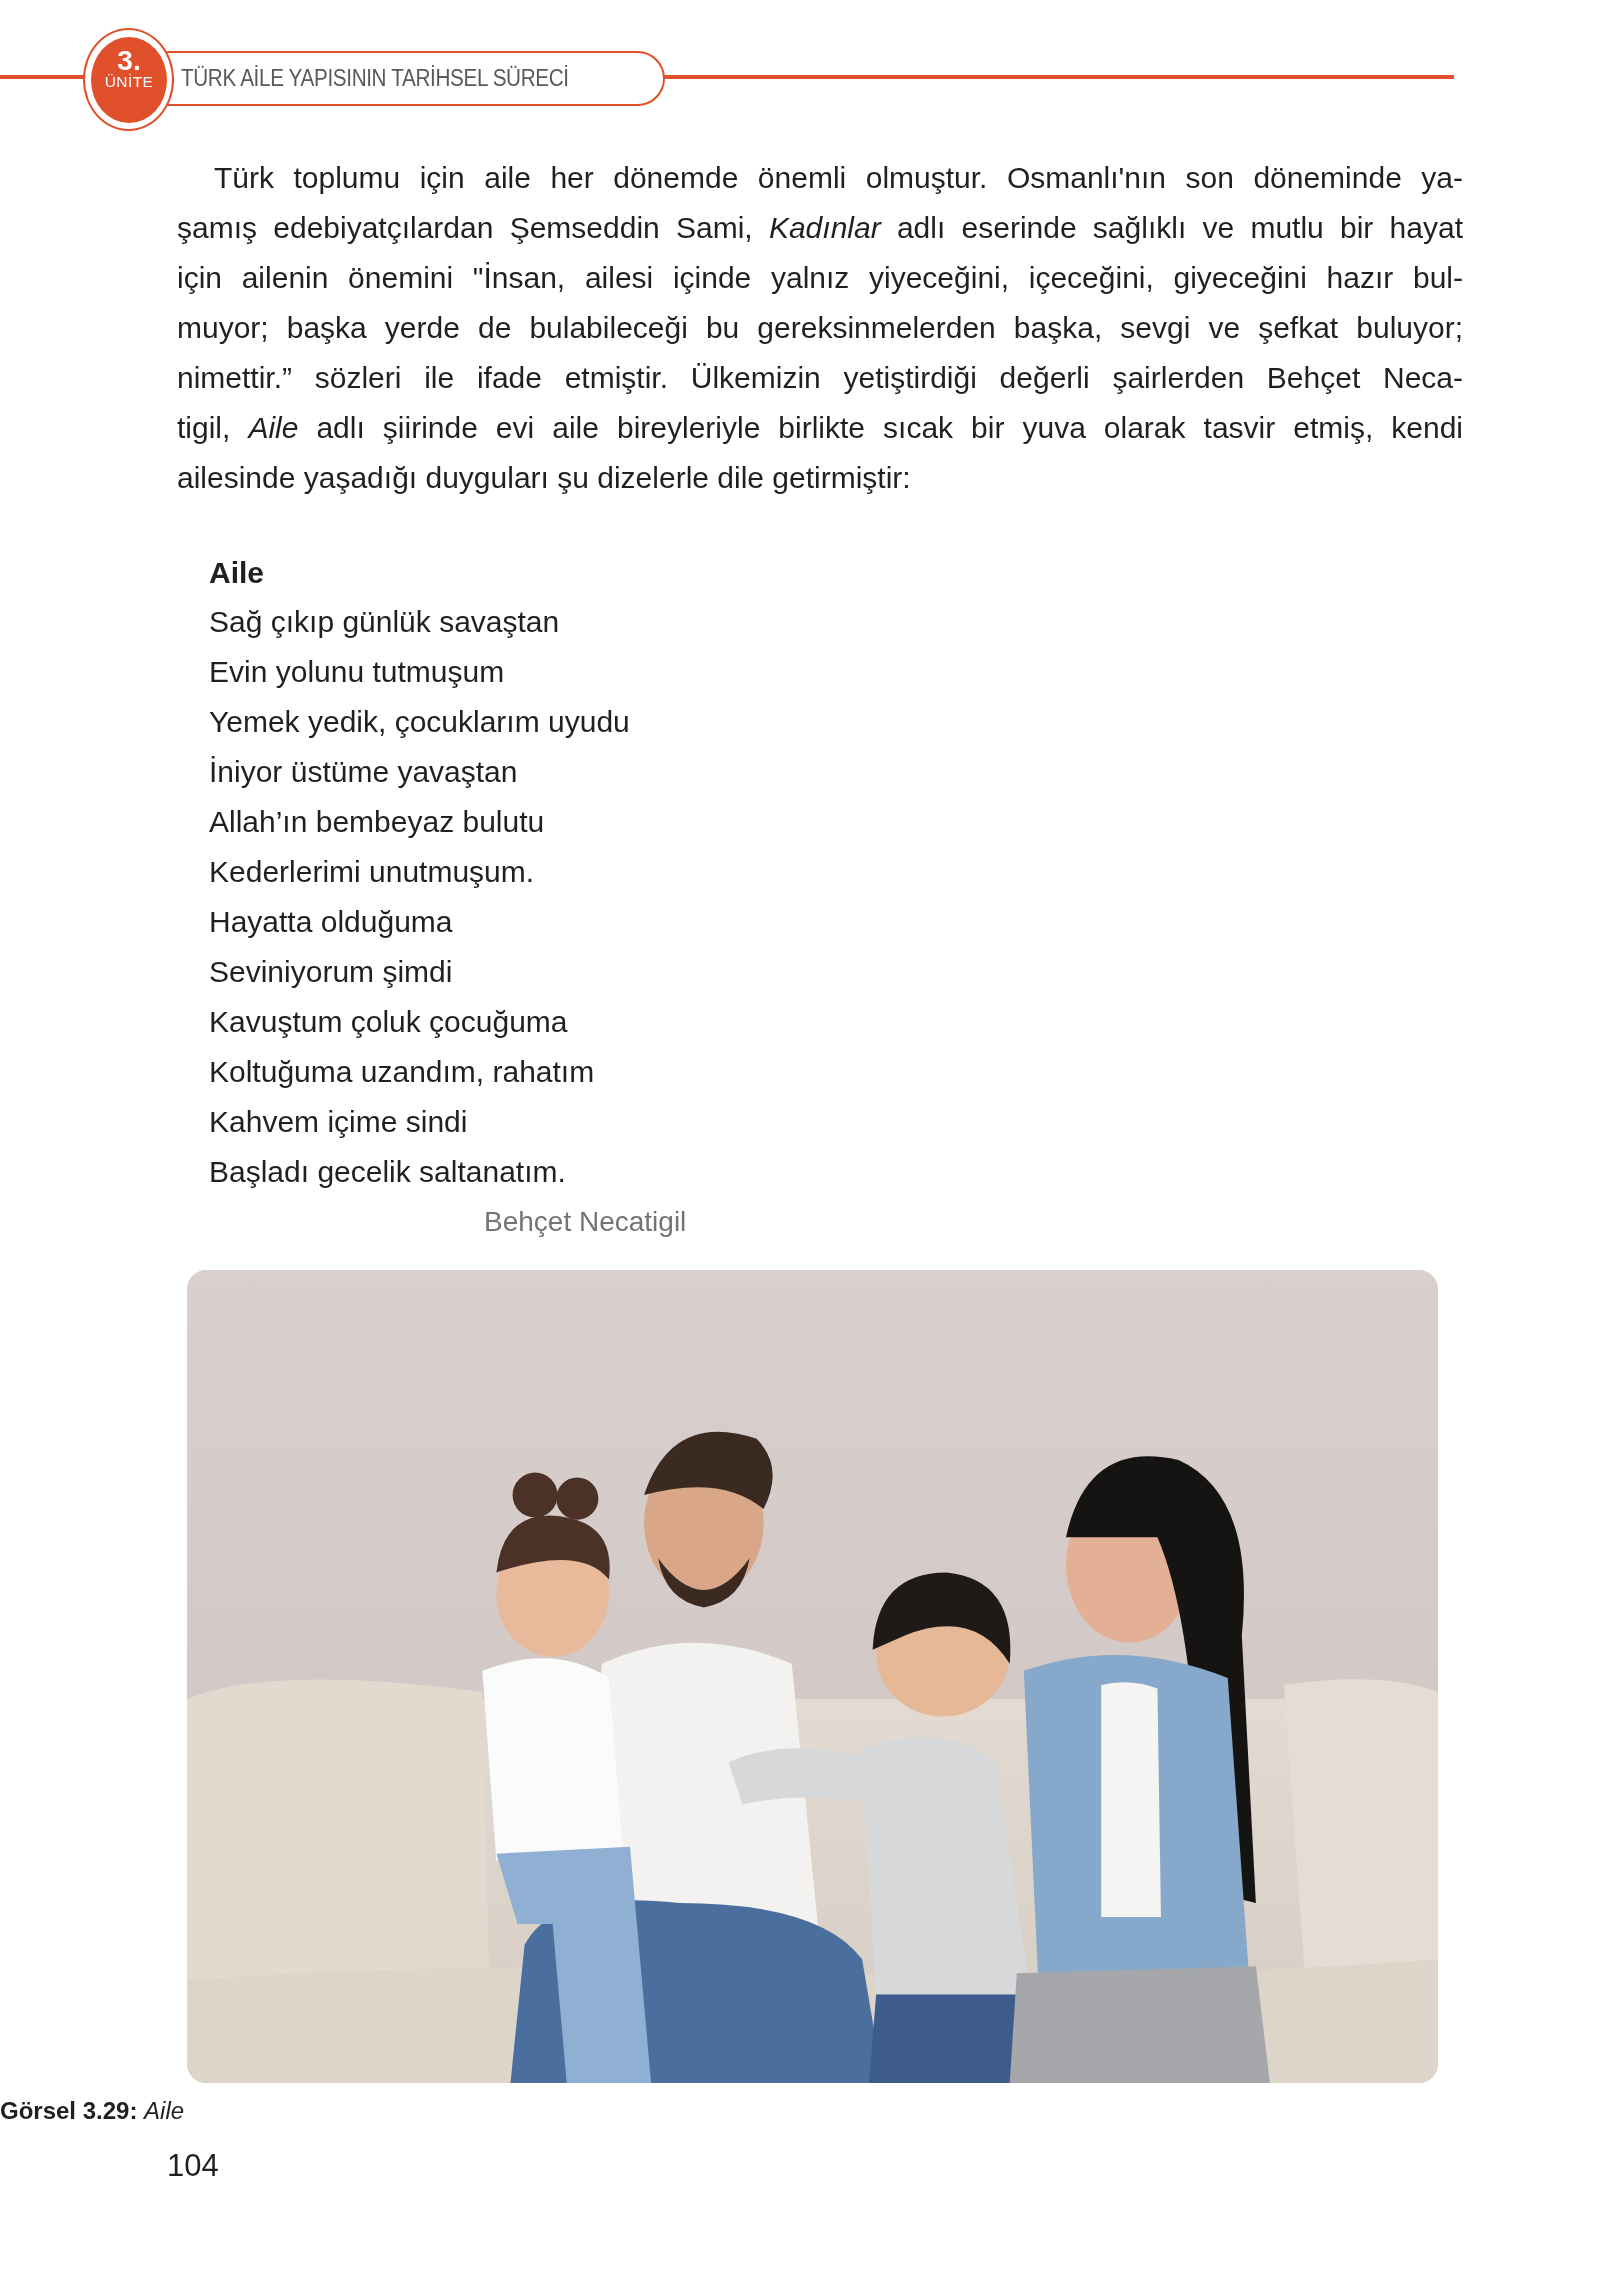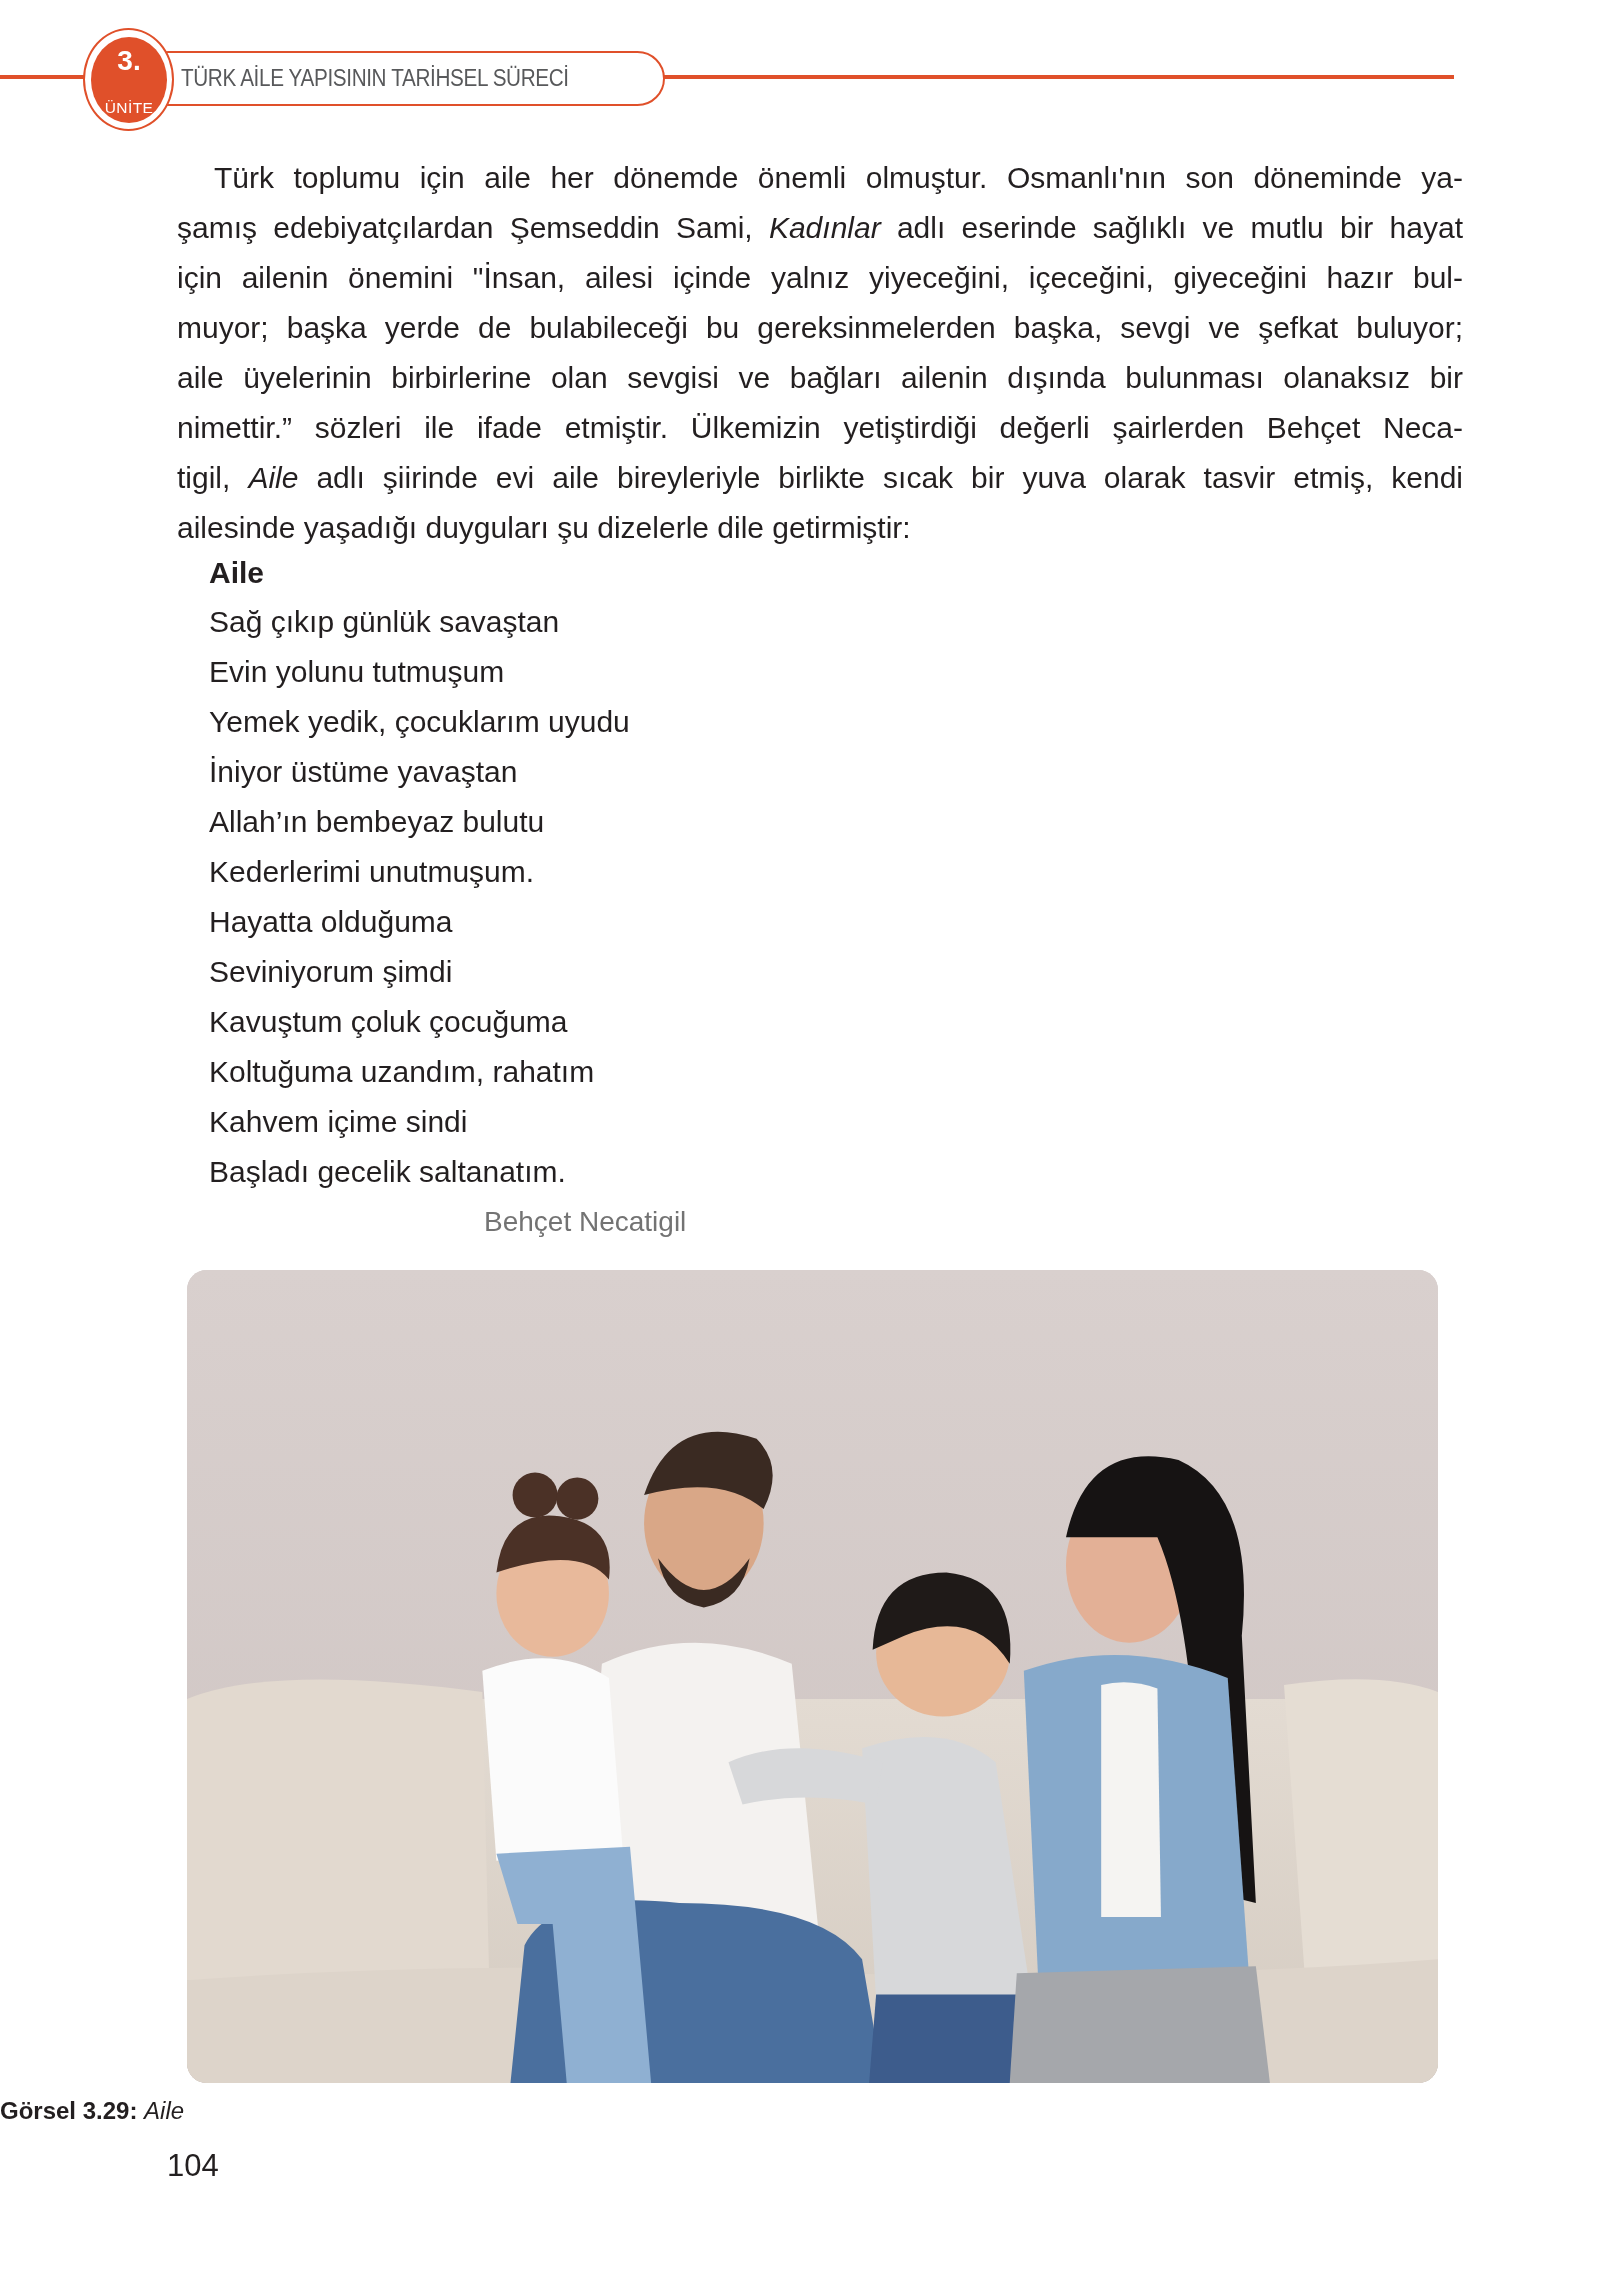--- a/index.html
+++ b/index.html
@@ -11,21 +11,21 @@
   .hdr-pill { position:absolute; left:141px; top:51px; width:524px; height:55px;
               border:2.1px solid #e0502a; border-radius:28px; background:#fff; box-sizing:border-box; }
   .hdr-title { position:absolute; left:181px; top:59px; height:39px; line-height:39px;
                font-size:23px; color:#58595b; letter-spacing:-0.4px; white-space:nowrap;
                transform:scaleX(0.9); transform-origin:left center; }
   .badge-ring { position:absolute; left:83px; top:28px; width:91px; height:103px;
                 border:2.8px solid #e0502a; border-radius:50%; background:#fff; box-sizing:border-box; }
   .badge { position:absolute; left:91px; top:37px; width:76px; height:86px; border-radius:50%;
            background:#e0502a; color:#fff; text-align:center; }
   .badge-num { position:absolute; left:0; right:0; top:8.4px; font-size:28px; font-weight:bold; line-height:31px; }
-  .badge-label { position:absolute; left:0; right:0; top:62px; font-size:15.5px; line-height:18.3px; letter-spacing:0.4px; }
+  .badge-label { position:absolute; left:0; right:0; top:36px; font-size:15.5px; line-height:18.3px; letter-spacing:0.4px; }
 
   
   .para { position:absolute; left:177px; top:153px; width:1286px; font-size:30px; line-height:50px;
           text-align:justify; text-align-last:left; color:#231f20; }
   .para .ln { display:block; white-space:nowrap; text-align:justify; text-align-last:justify; }
   .para .ln.last { text-align-last:left; }
   .para .ln.first { text-indent:37px; }
   .para i { font-style:italic; }
 
   
@@ -55,21 +55,20 @@
 <div class="badge">
   <div class="badge-num">3.</div>
   <div class="badge-label">ÜNİTE</div>
 </div>
 
 <div class="para">
   <span class="ln first">Türk toplumu için aile her dönemde önemli olmuştur. Osmanlı'nın son döneminde ya-</span>
   <span class="ln"><span>şamış edebiyatçılardan Şemseddin Sami, </span><i>Kadınlar</i><span> adlı eserinde sağlıklı ve mutlu bir hayat</span></span>
   <span class="ln">için ailenin önemini "İnsan, ailesi içinde yalnız yiyeceğini, içeceğini, giyeceğini hazır bul-</span>
   <span class="ln">muyor; başka yerde de bulabileceği bu gereksinmelerden başka, sevgi ve şefkat buluyor;</span>
-  <span class="ln">aile üyelerinin birbirlerine olan sevgisi ve bağları ailenin dışında bulunması olanaksız bir</span>
   <span class="ln">nimettir.” sözleri ile ifade etmiştir. Ülkemizin yetiştirdiği değerli şairlerden Behçet Neca-</span>
   <span class="ln"><span>tigil, </span><i>Aile</i><span> adlı şiirinde evi aile bireyleriyle birlikte sıcak bir yuva olarak  tasvir etmiş, kendi</span></span>
   <span class="ln last">ailesinde yaşadığı duyguları şu dizelerle dile getirmiştir:</span>
 </div>
 
 <div class="poem">
   <div class="poem-title">Aile</div>
   <div class="poem-line">Sağ çıkıp günlük savaştan</div>
   <div class="poem-line">Evin yolunu tutmuşum</div>
   <div class="poem-line">Yemek yedik, çocuklarım uyudu</div>

